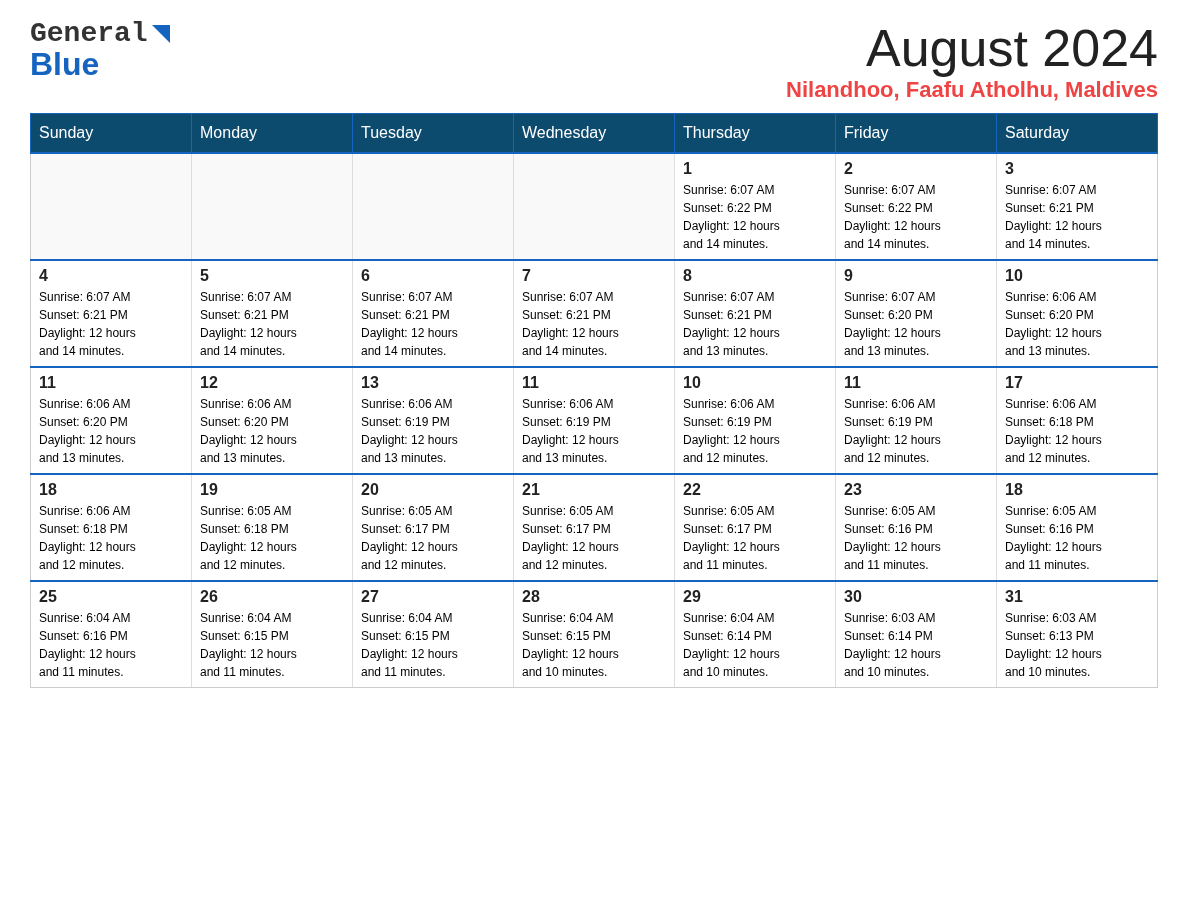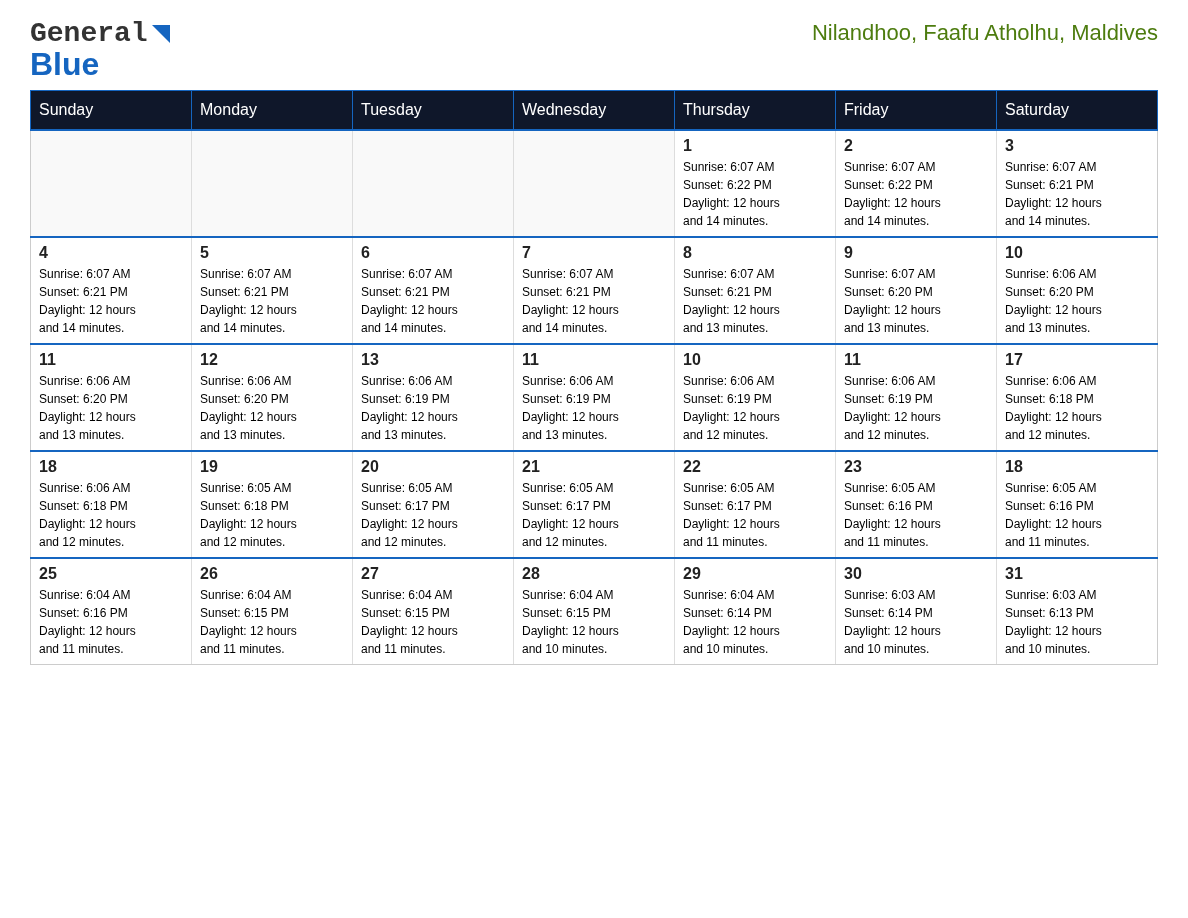--- a/index.html
+++ b/index.html
@@ -40,31 +40,31 @@
       text-align: right;
     }
     .month-title {
       font-size: 52px;
       font-weight: normal;
       color: #222;
       line-height: 1.1;
     }
     .location {
       font-size: 22px;
-      color: #4d7c0f;
-      font-weight: normal;
+      color: #ef4444;
+      font-weight: bold;
       text-align: right;
     }
     table {
       width: 100%;
       border-collapse: collapse;
       margin-top: 10px;
     }
     th {
-      background-color: #0f172a;
+      background-color: #0c4a6e;
       color: #fff;
       padding: 10px 8px;
       font-size: 16px;
       font-weight: normal;
       text-align: left;
       border: 1px solid #1565c0;
     }
     td {
       vertical-align: top;
       padding: 6px 8px;
@@ -106,20 +106,21 @@
       <span class="logo-general">General</span>
       <div style="margin-left:4px; display:flex; flex-direction:column; align-items:flex-end;">
         <svg width="18" height="18" viewBox="0 0 18 18">
           <polygon points="0,0 18,0 18,18" fill="#1565c0"></polygon>
         </svg>
       </div>
     </div>
     <span class="logo-blue">Blue</span>
   </div>
   <div class="title-block">
+    <div class="month-title">August 2024</div>
     <div class="location">Nilandhoo, Faafu Atholhu, Maldives</div>
   </div>
 </div>
 
 <table>
   <thead>
     <tr>
       <th>Sunday</th>
       <th>Monday</th>
       <th>Tuesday</th>

